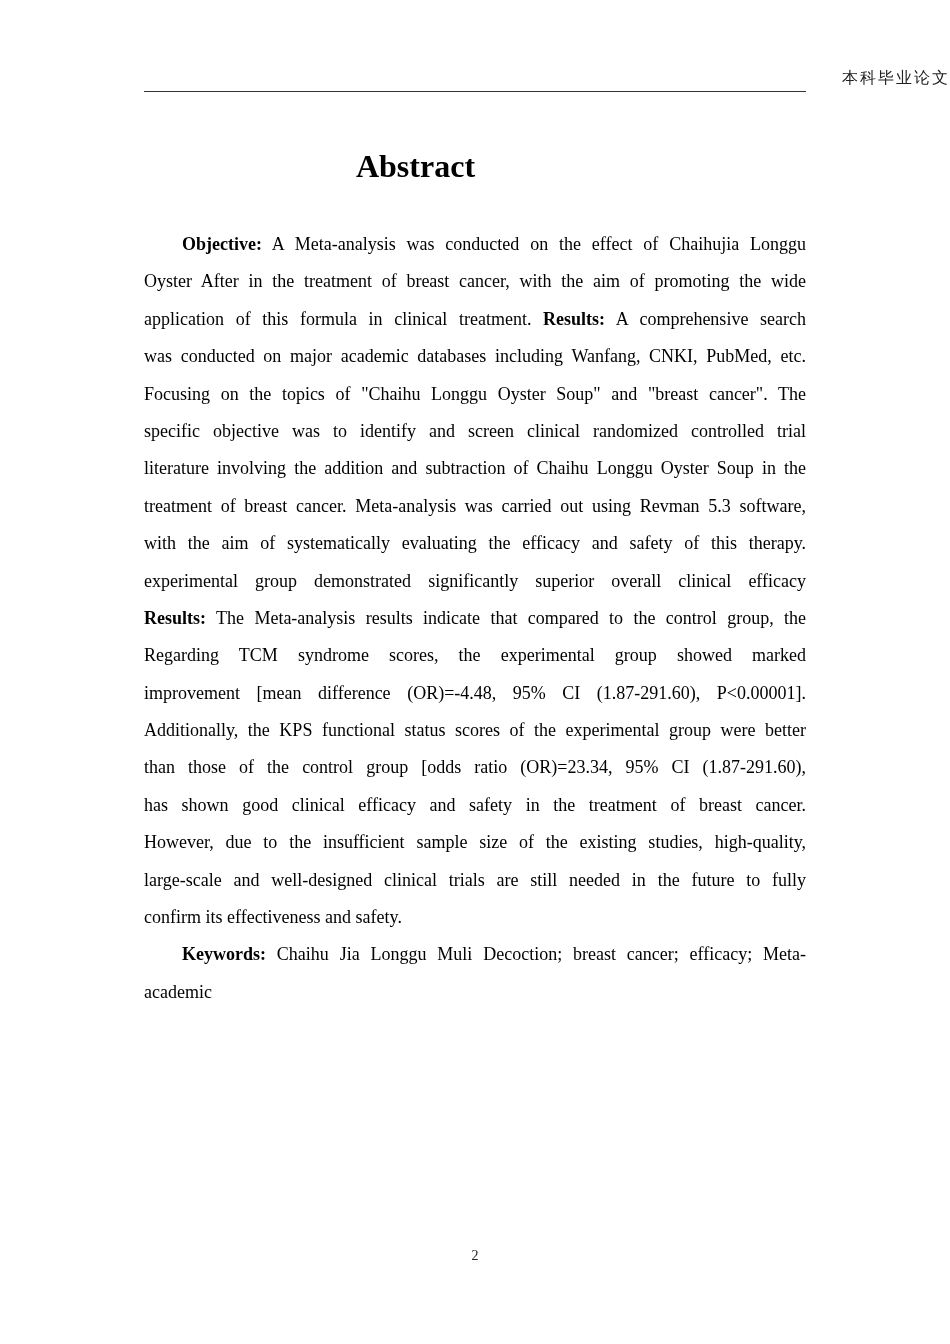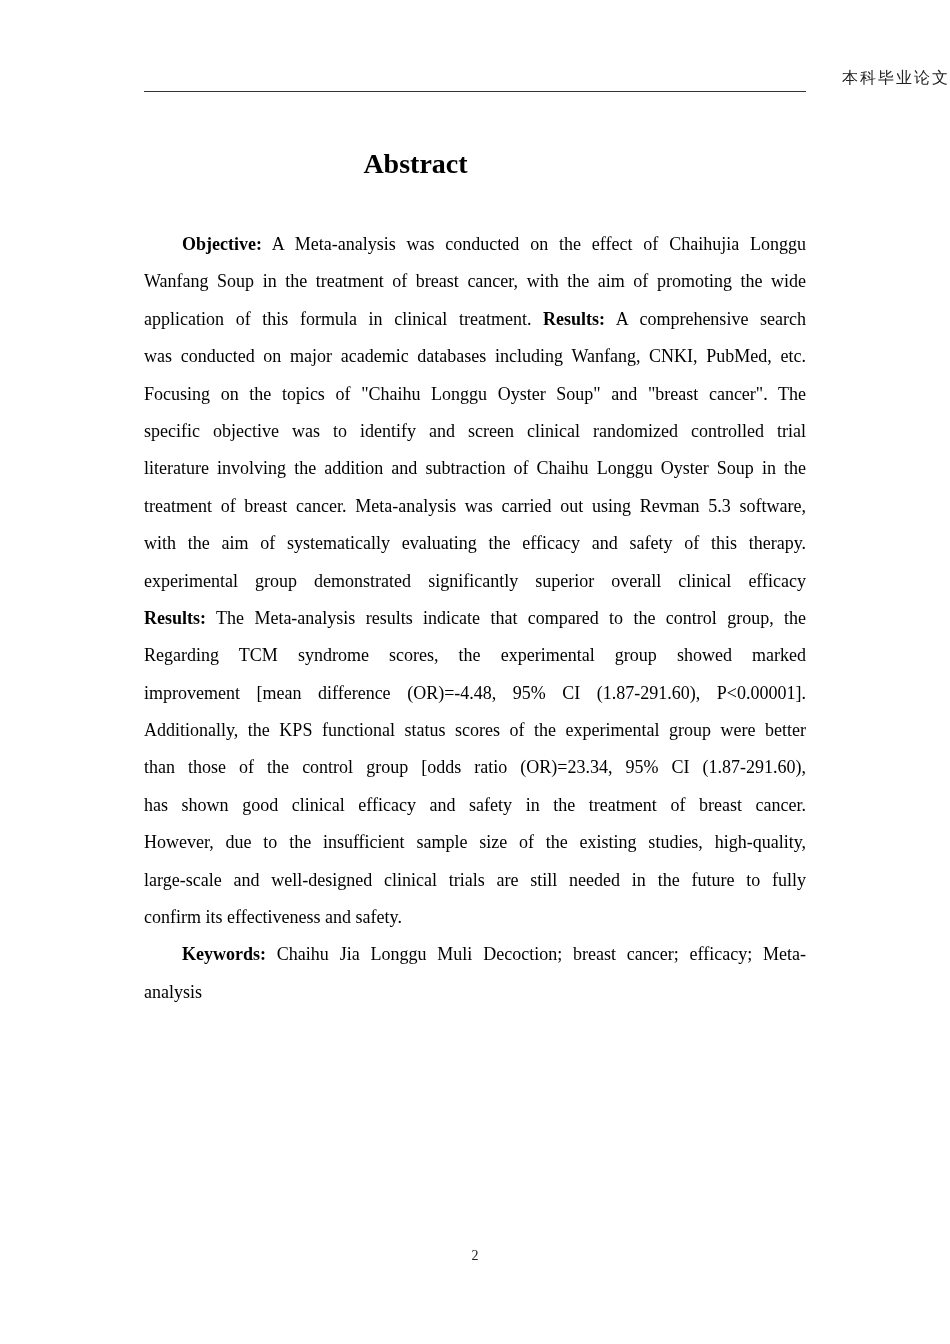--- a/index.html
+++ b/index.html
@@ -3,56 +3,56 @@
   <meta charset="utf-8">
   <style>
     html, body { margin: 0; padding: 0; background: #ffffff; }
     body { width: 950px; height: 1344px; position: relative; overflow: hidden;
            font-family: "Liberation Serif", "DejaVu Serif", serif; color: #000; }
     .header-title { position: absolute; top: 68px; left: 0; width: 950px; text-align: right;
                     font-size: 16px; letter-spacing: 2px; color: #222; }
     .header-rule { position: absolute; top: 91px; left: 144px; width: 662px; height: 0;
                    border-top: 1px solid #333; }
     .page-title { position: absolute; top: 148px; left: 0; width: 831px; text-align: center;
-                  font-size: 28px; font-weight: bold; }
+                  font-size: 32px; font-weight: bold; }
     .body { position: absolute; top: 231px; left: 144px; width: 662px; }
     .line { height: 37.4px; line-height: 26px; font-size: 18px; white-space: nowrap;
             text-align: justify; text-align-last: justify; }
     .line.last { text-align-last: left; }
     .line.indent { padding-left: 38px; }
     .line span { white-space: pre; }
     b { font-weight: bold; }
     .page-number { position: absolute; top: 1248px; left: 0; width: 950px; text-align: center;
                    font-size: 14px; color: #222; }
   </style>
 </head>
 <body>
 
 <div class="header-title">本科毕业论文</div>
 <div class="header-rule"></div>
 
 <div class="page-title">Abstract</div>
 
 <div class="body">
   <div class="line indent"><b>Objective:</b><span> A Meta-analysis was conducted on the effect of Chaihujia Longgu</span></div>
-  <div class="line">Wanfang Soup in the treatment of breast cancer, with the aim of promoting the wide</div>
+  <div class="line">Oyster After in the treatment of breast cancer, with the aim of promoting the wide</div>
   <div class="line"><span>application of this formula in clinical treatment. </span><b>Results:</b><span> A comprehensive search</span></div>
   <div class="line">was conducted on major academic databases including Wanfang, CNKI, PubMed, etc.</div>
   <div class="line">Focusing on the topics of "Chaihu Longgu Oyster Soup" and "breast cancer". The</div>
   <div class="line">specific objective was to identify and screen clinical randomized controlled trial</div>
   <div class="line">literature involving the addition and subtraction of Chaihu Longgu Oyster Soup in the</div>
   <div class="line">treatment of breast cancer. Meta-analysis was carried out using Revman 5.3 software,</div>
   <div class="line">with the aim of systematically evaluating the efficacy and safety of this therapy.</div>
   <div class="line">experimental group demonstrated significantly superior overall clinical efficacy</div>
   <div class="line"><b>Results:</b><span> The Meta-analysis results indicate that compared to the control group, the</span></div>
   <div class="line">Regarding TCM syndrome scores, the experimental group showed marked</div>
   <div class="line">improvement [mean difference (OR)=-4.48, 95% CI (1.87-291.60), P&lt;0.00001].</div>
   <div class="line">Additionally, the KPS functional status scores of the experimental group were better</div>
   <div class="line">than those of the control group [odds ratio (OR)=23.34, 95% CI (1.87-291.60),</div>
   <div class="line">has shown good clinical efficacy and safety in the treatment of breast cancer.</div>
   <div class="line">However, due to the insufficient sample size of the existing studies, high-quality,</div>
   <div class="line">large-scale and well-designed clinical trials are still needed in the future to fully</div>
   <div class="line last">confirm its effectiveness and safety.</div>
   <div class="line indent"><b>Keywords:</b><span> Chaihu Jia Longgu Muli Decoction; breast cancer; efficacy; Meta-</span></div>
-  <div class="line last">analysis</div>
+  <div class="line last">academic</div>
 </div>
 
 <div class="page-number">2</div>
 
 </body></html>

